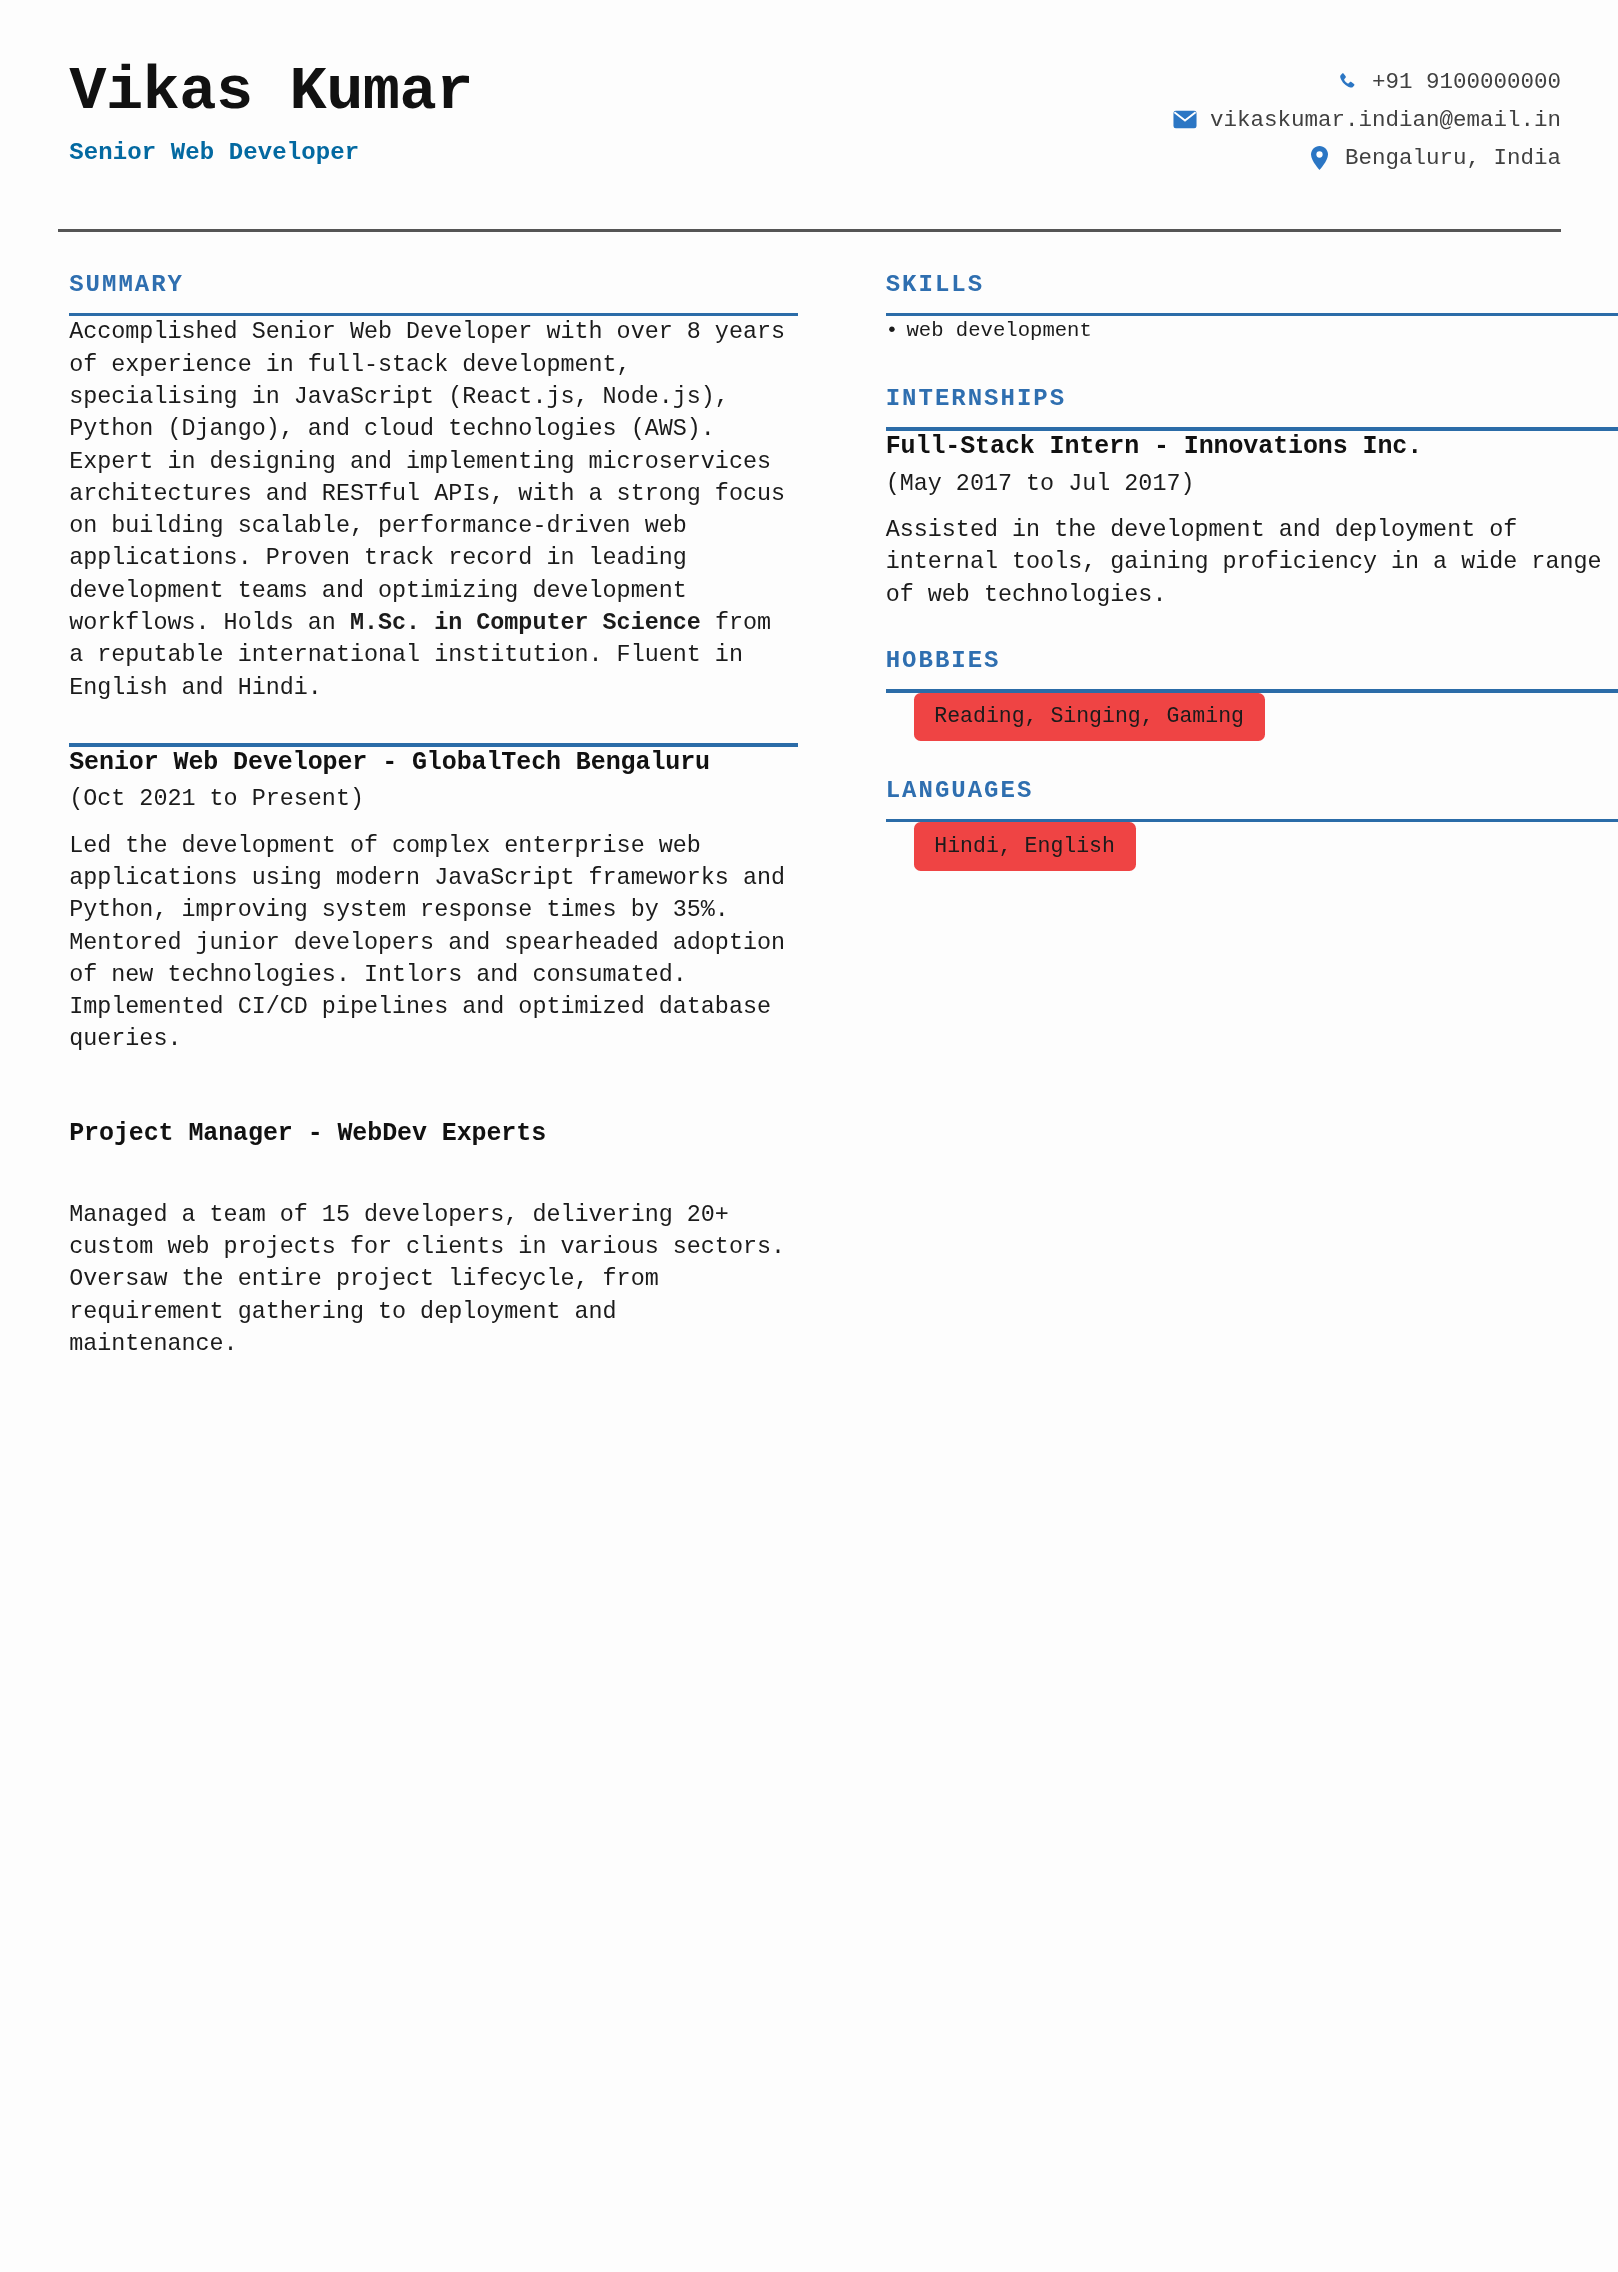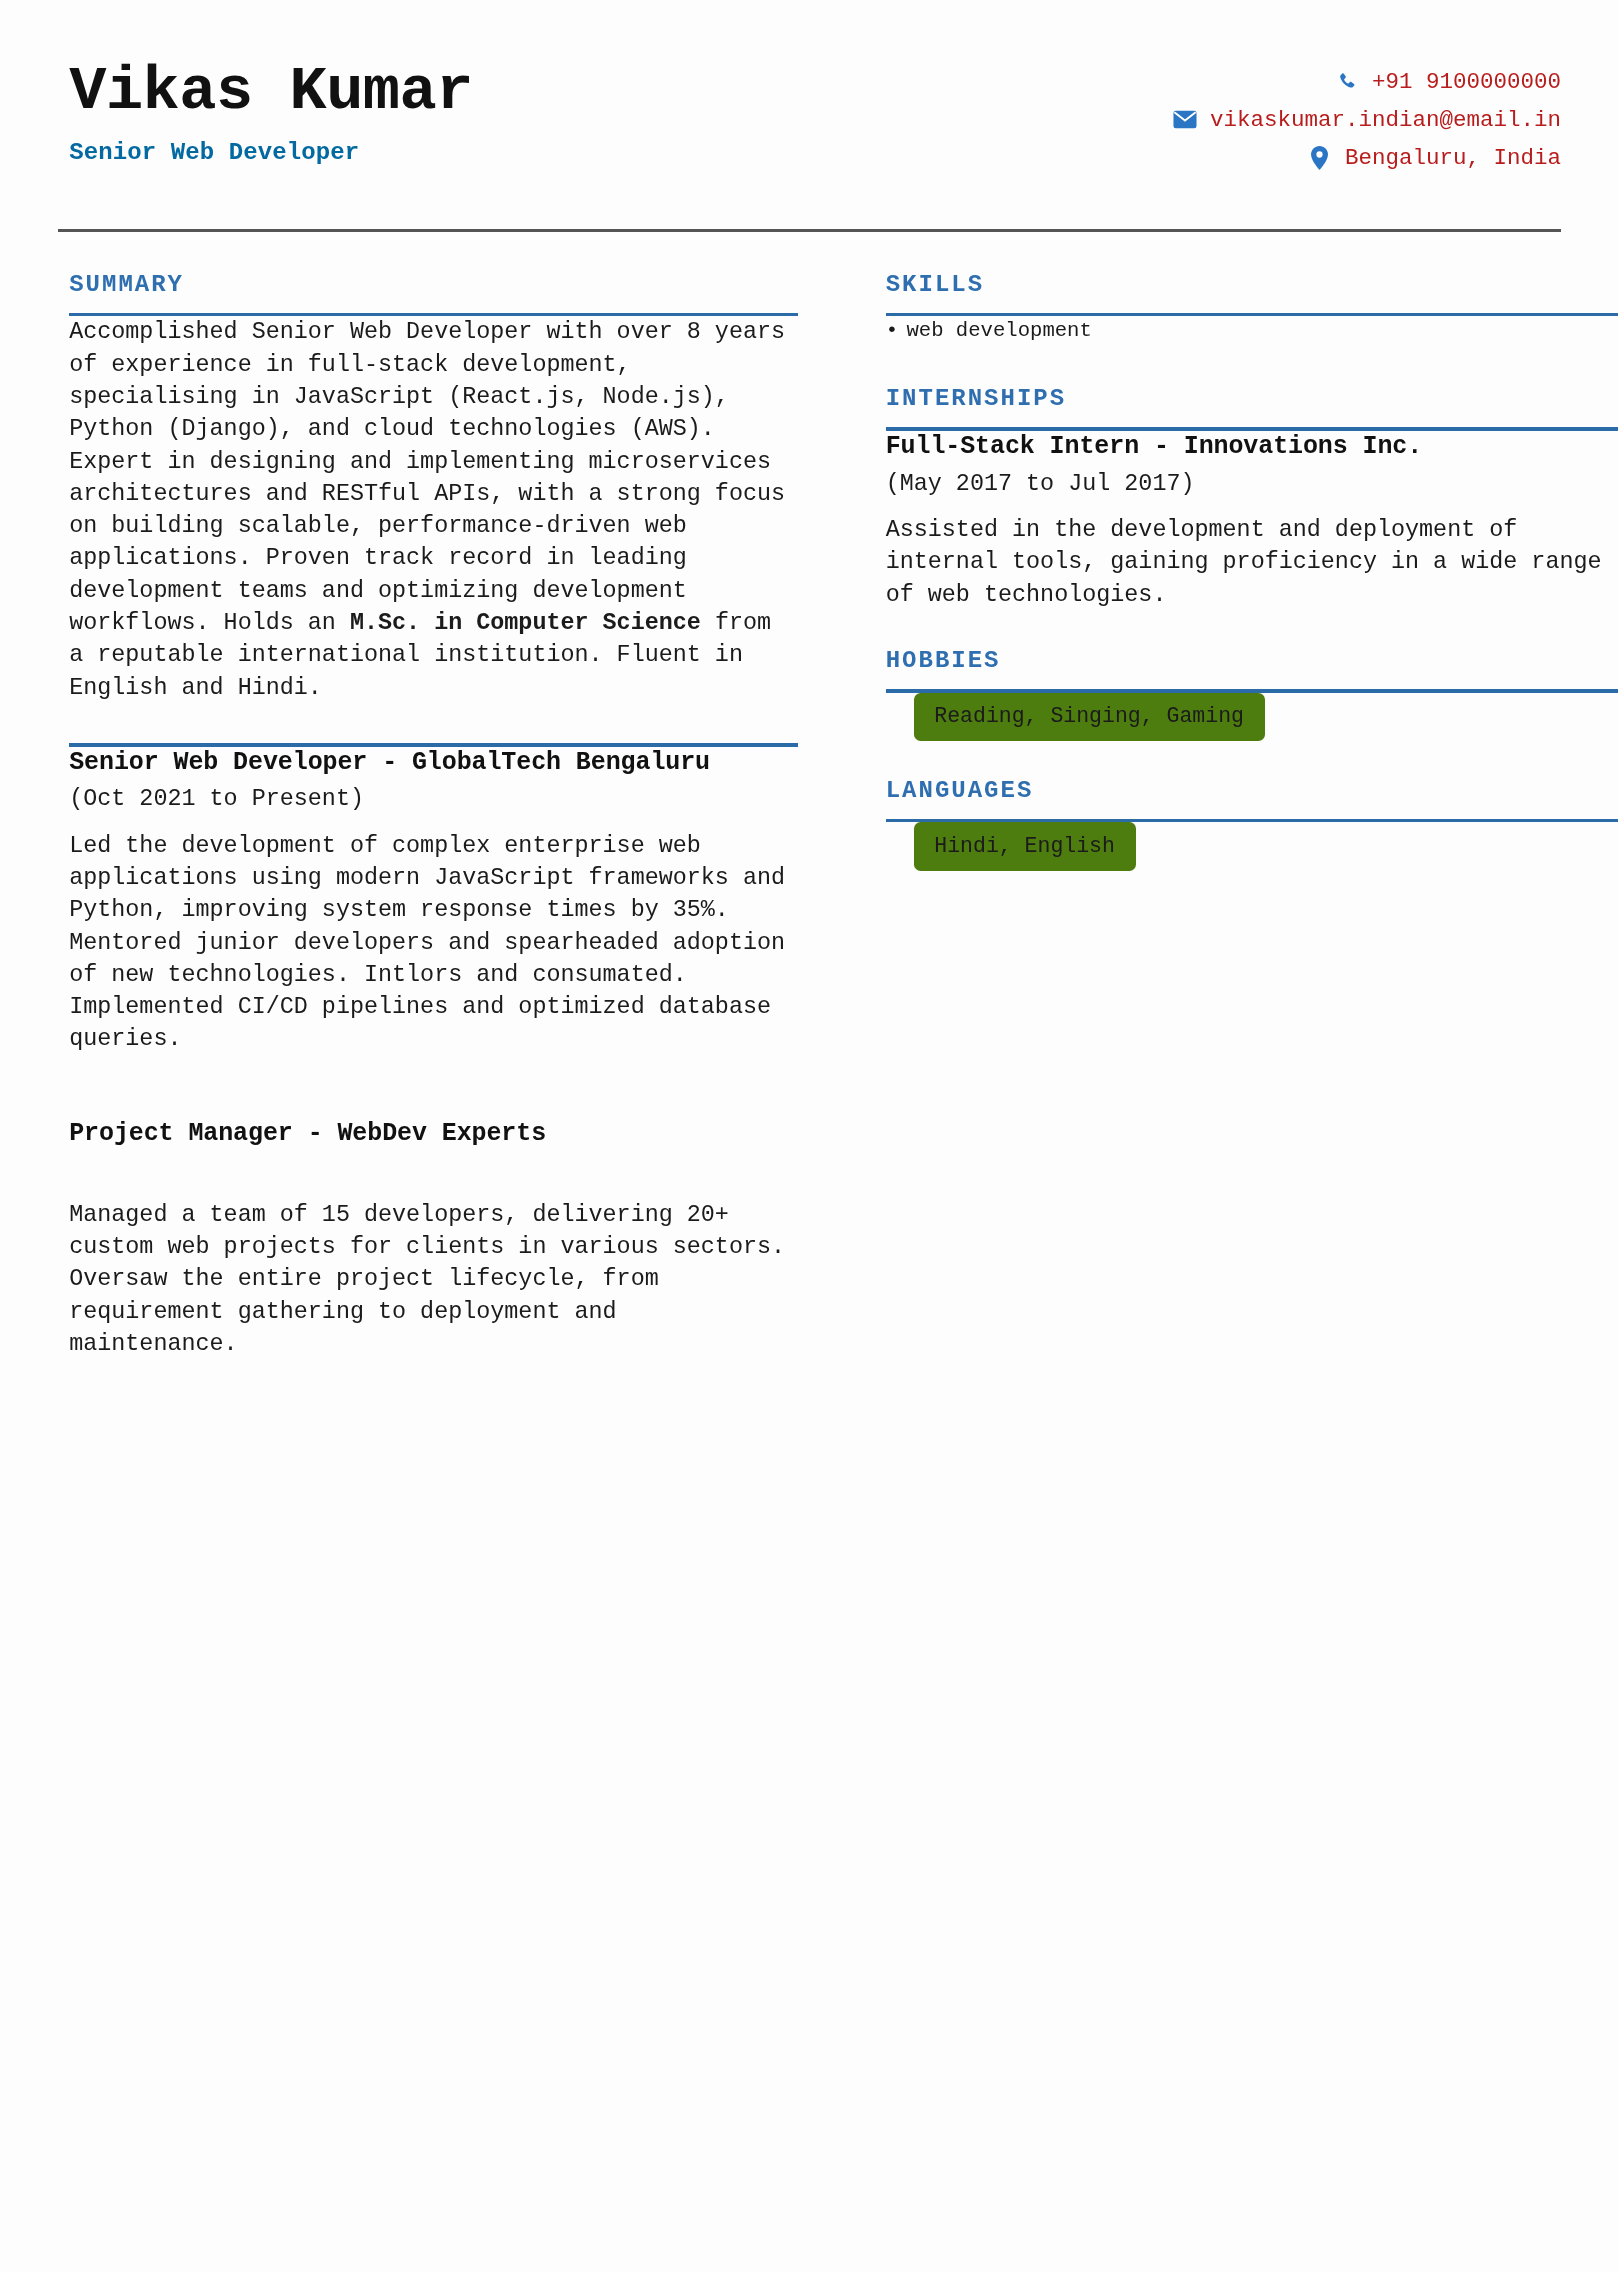--- a/index.html
+++ b/index.html
@@ -58,21 +58,21 @@
     flex-direction: column;
     align-items: flex-end;
     gap: 12px;
   }
 
   .contact-row {
     display: flex;
     align-items: center;
     gap: 13px;
     font-size: 22.5px;
-    color: #b91c1c;
+    color: #404040;
     white-space: nowrap;
   }
 
   .c-icon {
     width: 24px;
     height: 24px;
     display: inline-flex;
     align-items: center;
     justify-content: center;
     flex: 0 0 24px;
@@ -166,21 +166,21 @@
 
   
   .chip-wrap {
     display: flex;
     flex-wrap: wrap;
     gap: 13px;
     padding-left: 28px;
   }
 
   .chip {
-    background: #4d7c0f;
+    background: #ef4444;
     border-radius: 6.6px;
     padding: 11.2px 20.6px;
     font-size: 21.5px;
     color: #1b1b1b;
     line-height: 1.2;
   }
 </style>
 </head>
 <body>
 

